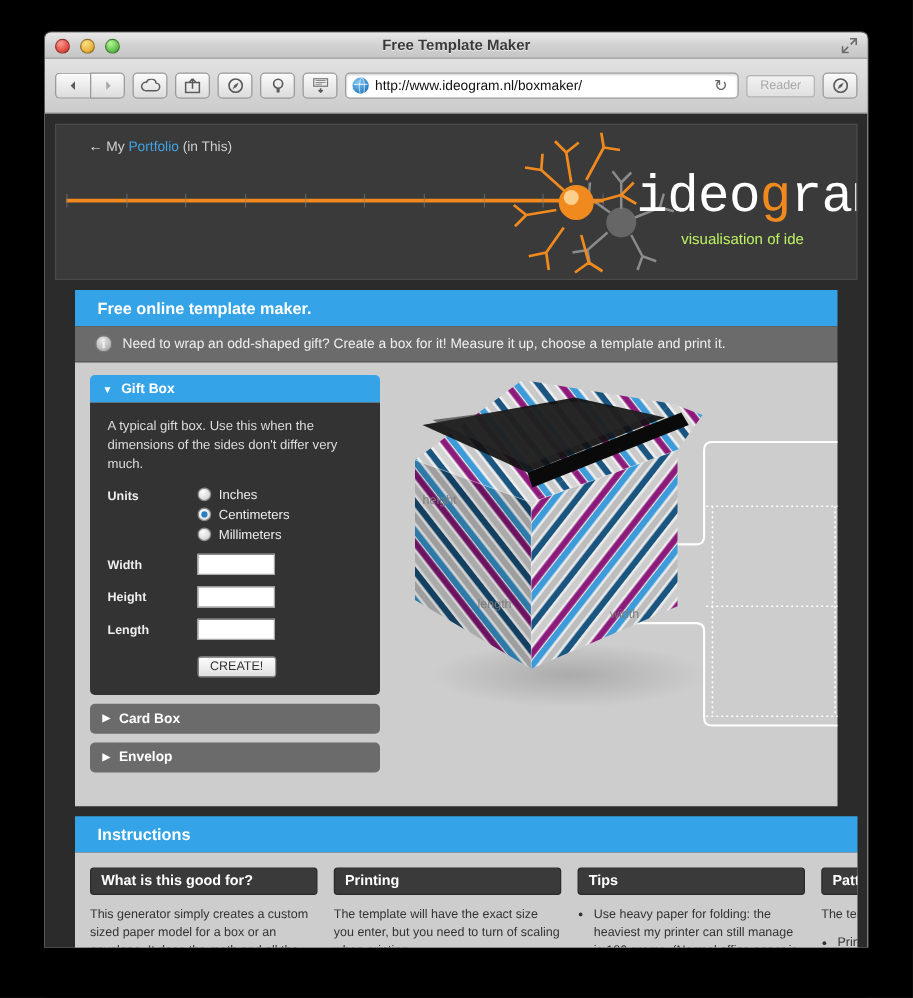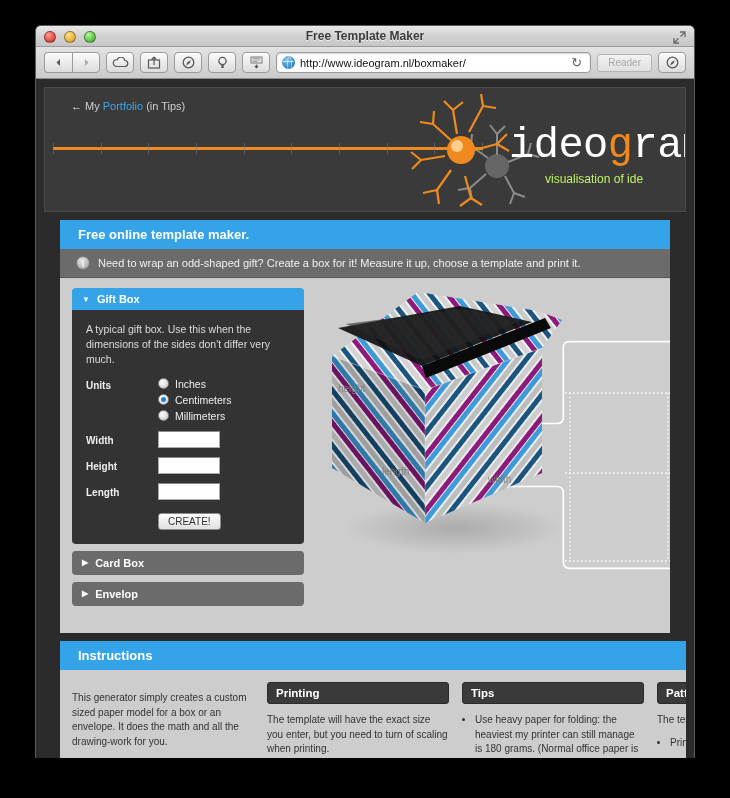--- a/index.html
+++ b/index.html
@@ -50,21 +50,21 @@
     font-size: 12px; font-weight: bold; color: #3a3a3a;
     text-shadow: 0 1px 0 rgba(255,255,255,.7);
   }
   .fullscreen-icon {
     position: absolute; right: 8px; top: 4px;
     width: 13px; height: 13px; color: #5a5a5a;
   }
 
   
   .toolbar {
-    height: 32px;
+    height: 44px;
     background: linear-gradient(to bottom, #e2e2e2, #cbcbcb);
     border-bottom: 1px solid #8d8d8d;
     display: flex; align-items: center;
     padding: 0 8px; gap: 6px;
   }
   .navgroup { display: flex; }
   .btn {
     height: 21px; min-width: 28px;
     background: linear-gradient(to bottom, #fbfbfb, #dcdcdc);
     border: 1px solid #9b9b9b;
@@ -348,21 +348,21 @@
           </svg>
       </div>
     </div>
 
     <div class="viewport">
 
       <div class="site-header">
         <div class="portfolio-line">
           <span class="arrow">←</span><span>My</span>
           <a href="#">Portfolio</a>
-          <span>(in Tips)</span>
+          <span>(in This)</span>
         </div>
 
         <div class="axon"></div>
         <div class="axon-ticks">
           <i></i>
             <i></i>
             <i></i>
             <i></i>
             <i></i>
             <i></i>
@@ -524,20 +524,21 @@
           </div>
 
         </div>
       </div>
 
       <div class="instructions-wrap">
         <div class="section-bar">Instructions</div>
         <div class="instr-body">
 
           <div class="icol">
+            <div class="icol-head">What is this good for?</div>
             <div class="icol-body">
               <p>This generator simply creates a custom sized paper model for a box or an envelope. It does the math and all the drawing-work for you.</p>
             </div>
           </div>
 
           <div class="icol">
             <div class="icol-head">Printing</div>
             <div class="icol-body">
               <p>The template will have the exact size you enter, but you need to turn of scaling when printing.</p>
 

